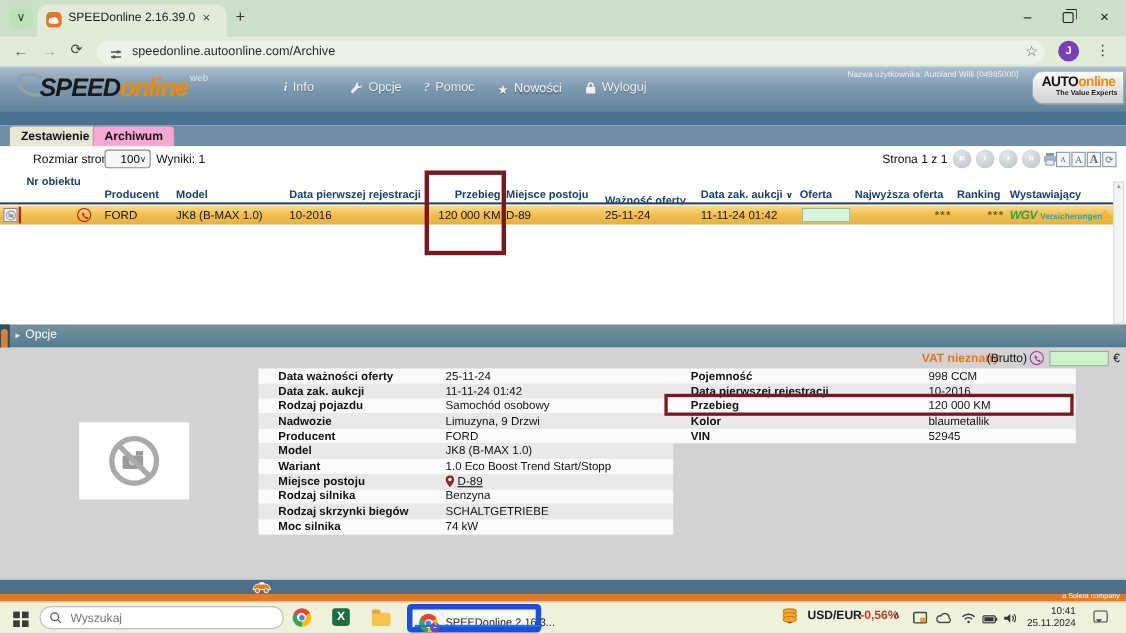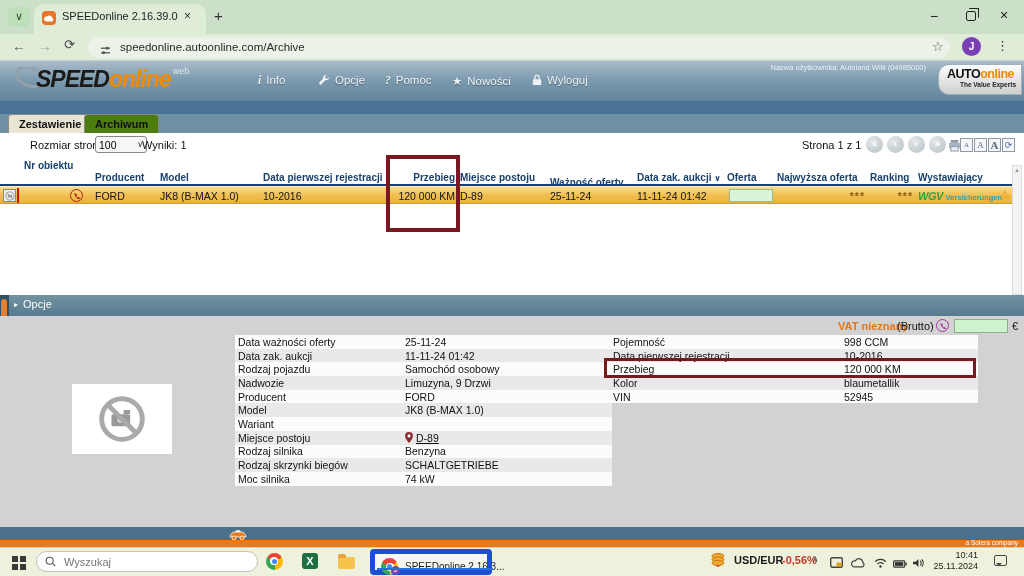--- a/index.html
+++ b/index.html
@@ -49,27 +49,27 @@
   .brand-line{font-size:12.5px;font-weight:900;letter-spacing:-.5px;line-height:12px}
   .brand-auto{color:#111}.brand-online{color:#f08a00}
   .brand-tag{font-size:6.5px;color:#222;text-align:right;font-weight:bold;margin-top:1px}
   .sub-strip{left:0;top:101px;width:1024px;height:13px;background:#4a7294}
 
   
   .tabstrip{left:0;top:114px;width:1024px;height:19px;background:#6e8fa4}
   .ptab{top:114px;height:19px;padding:0 10px;font-size:11px;font-weight:bold;color:#111;
     border:1px solid #8a8a8a;border-bottom:none;border-radius:4px 4px 0 0;line-height:18px;cursor:pointer}
   .ptab.inactive{left:8px;background:#e9e5d4}
-  .ptab.active{left:84px;background:#4d7c0f}
+  .ptab.active{left:84px;background:#f9a8d4}
   .content-bg{left:0;top:133px;width:1024px;height:162px;background:#fff}
 
   
   .ctl-label{left:30px;top:139px;font-size:11px;color:#111}
-  .pagesize{left:95px;top:136px;width:52px;height:17px;border:1px solid #888;border-radius:3px;background:#f6f6f6;
-    font-size:10.5px;display:flex;align-items:center;justify-content:space-between;padding:0 3px;cursor:pointer}
+  .pagesize{left:95px;top:136px;width:42px;height:17px;border:1px solid #888;border-radius:3px;background:#f6f6f6;
+    font-size:10.5px;display:flex;align-items:center;justify-content:flex-end;padding:0 3px;cursor:pointer}
   .pagesize .sel-ch{font-size:8px;color:#333}
   .results{left:142px;top:139px;font-size:11px;color:#111}
   .pageinfo{left:802px;top:139px;font-size:11px;color:#111}
   .pgbtn{top:136px;width:17px;height:17px;border-radius:50%;background:radial-gradient(circle at 35% 30%,#e3e8ea,#b6c0c6);
     color:#fff;font-size:10px;font-weight:bold;text-align:center;line-height:16px;cursor:pointer}
   .printer{left:948px;top:138px;cursor:pointer}
   .fbtn{top:138px;width:13px;height:14px;border:1px solid #8a98a8;background:#f5f6f8;color:#5a6c80;
     text-align:center;cursor:pointer;font-family:"Liberation Serif",serif}
   .fs1{left:960px;font-size:7px;line-height:13px}
   .fs2{left:974px;font-size:9px;line-height:13px}
@@ -111,21 +111,21 @@
   .vat-phone{left:936px;top:319px;width:13px;height:13px;border-radius:50%;border:1.5px solid #a238a2;display:flex;align-items:center;justify-content:center;cursor:pointer}
   .vat-input{left:954px;top:319px;width:54px;height:14px;background:#ccf3cc;border:1px solid #8fae8f}
   .vat-euro{left:1012px;top:320px;font-size:11px;color:#111}
   .thumb{left:72px;top:384px;width:100px;height:70px;background:#fff;display:flex;align-items:center;justify-content:center}
   .dcol{display:flex;flex-direction:column}
   .dcol-l{left:235px;top:335px;width:377px}
   .dcol-r{left:610px;top:335px;width:368px}
   .drow{display:flex;height:13.7px;align-items:center;font-size:10.5px;color:#111}
   .dcol .drow:nth-child(odd){background:#fbfbfb}
   .dcol .drow:nth-child(even){background:#e9e9e9}
-  .dlab{font-weight:normal;padding-left:3px;white-space:nowrap}
+  .dlab{font-weight:bold;padding-left:18px;white-space:nowrap}
   .dcol-l .dlab{width:170px}.dcol-r .dlab{width:234px}
   .dval{flex:1;white-space:nowrap;display:flex;align-items:center;gap:3px}
   .ulink{text-decoration:underline;cursor:pointer}
 
   
   .redbox1{left:386px;top:155px;width:74px;height:77px;border:4px solid #7a1822}
   .redbox2{left:604px;top:358px;width:372px;height:20px;border:3px solid #7a1822}
 
   
   .foot-dark{left:0;top:527px;width:1024px;height:13px;background:#4a708c}
@@ -362,20 +362,21 @@
     <div class="drow">
         <span class="dlab">Producent</span>
         <span class="dval">FORD</span>
       </div>
     <div class="drow">
         <span class="dlab">Model</span>
         <span class="dval">JK8 (B-MAX 1.0)</span>
       </div>
     <div class="drow">
         <span class="dlab">Wariant</span>
+        <span class="dval">1.0 Eco Boost Trend Start/Stopp</span>
       </div>
     <div class="drow">
       <span class="dlab">Miejsce postoju</span>
       <span class="dval">
         <svg width="8" height="11" viewBox="0 0 10 14">
             <path d="M5 0 a5 5 0 0 1 5 5 c0 3.5-5 9-5 9 S0 8.5 0 5 a5 5 0 0 1 5-5 Z" fill="#8c2730"></path>
             <circle cx="5" cy="5" r="2" fill="#fff"></circle>
           </svg>
         <span class="ulink">D-89</span>
       </span>

